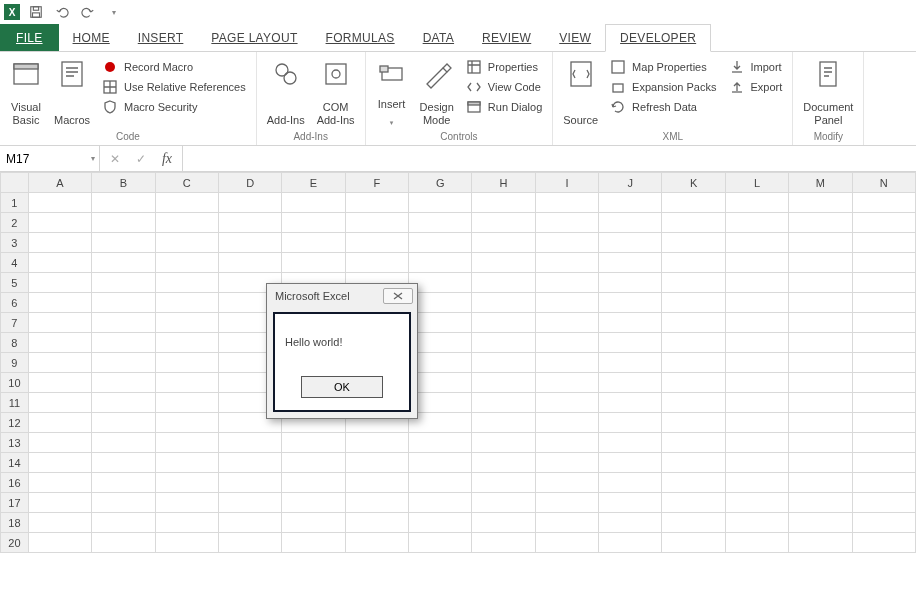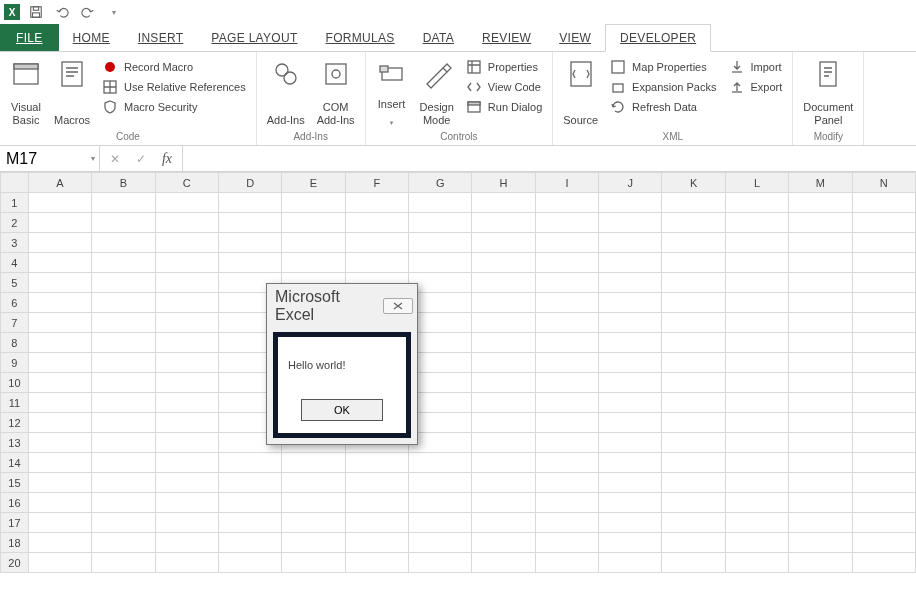--- a/index.html
+++ b/index.html
@@ -25,41 +25,41 @@
 .big-btn { display: flex; flex-direction: column; align-items: center; justify-content: space-between; padding: 2px 4px; gap: 6px; cursor: pointer; min-width: 40px; }
 .big-btn .ic { width: 32px; height: 32px; display: flex; align-items: center; justify-content: center; }
 .big-btn .lbl { font-size: 11px; text-align: center; line-height: 1.2; }
 .small-list { display: flex; flex-direction: column; gap: 2px; padding-top: 2px; }
 .small-btn { display: flex; align-items: center; gap: 6px; padding: 1px 4px; cursor: pointer; font-size: 11px; white-space: nowrap; }
 .small-btn .ic { width: 16px; height: 16px; display: flex; align-items: center; justify-content: center; }
 
 
 .formula-bar { height: 26px; border-bottom: 1px solid #d4d4d4; display: flex; align-items: stretch; }
 .name-box { width: 100px; border-right: 1px solid #d4d4d4; display: flex; align-items: center; padding: 0 6px; position: relative; }
-.name-box input { border: none; width: 100%; font-size: 16px; outline: none; }
+.name-box input { border: none; width: 100%; font-size: 12px; outline: none; }
 .name-box .dd { position: absolute; right: 4px; font-size: 8px; color: #888; }
 .fb-btns { display: flex; align-items: center; padding: 0 6px; gap: 8px; border-right: 1px solid #d4d4d4; }
 .fb-btn { width: 18px; height: 18px; display: flex; align-items: center; justify-content: center; color: #aaa; cursor: pointer; }
 .fx { font-style: italic; font-family: 'Times New Roman', serif; font-size: 14px; color: #555; }
 .formula-input { flex: 1; border: none; padding: 0 6px; outline: none; font-size: 12px; }
 
 
 .grid-wrap { position: relative; }
 .grid { border-collapse: collapse; table-layout: fixed; }
 .grid th, .grid td { border: 1px solid #d9d9d9; font-size: 11px; font-weight: normal; color: #444; }
 .grid .corner { width: 28px; height: 20px; background: #f0f0f0; }
 .grid .col-h { width: 64px; height: 20px; background: #f0f0f0; text-align: center; }
 .grid .row-h { width: 28px; height: 20px; background: #f0f0f0; text-align: center; }
 .grid td.cell { width: 64px; height: 20px; background: #fff; }
 
 
 .dialog { position: absolute; left: 266px; top: 283px; width: 152px; background: #f0f0f0; border: 1px solid #777; box-shadow: 3px 3px 8px rgba(0,0,0,0.35); }
-.dialog-title { display: flex; align-items: center; justify-content: space-between; padding: 4px 4px 4px 8px; font-size: 16px; }
+.dialog-title { display: flex; align-items: center; justify-content: space-between; padding: 4px 4px 4px 8px; font-size: 11px; }
 .dialog-close { width: 30px; height: 16px; border: 1px solid #aaa; border-radius: 2px; display: flex; align-items: center; justify-content: center; font-size: 10px; cursor: pointer; background: #f8f8f8; }
-.dialog-body { margin: 4px 6px 6px 6px; border: 5px solid #0f172a; background: #fff; padding: 22px 10px 12px 10px; }
+.dialog-body { margin: 4px 6px 6px 6px; border: 2px solid #0f172a; background: #fff; padding: 22px 10px 12px 10px; }
 .dialog-msg { font-size: 11px; margin-bottom: 28px; }
 .dialog-ok { display: block; margin: 0 auto; width: 82px; height: 22px; border: 1px solid #555; background: #f0f0f0; font-size: 11px; cursor: pointer; }
 
 svg { stroke: #666; fill: none; stroke-width: 1.3; }
 </style>
 </head>
 <body>
 
 <div class="titlebar">
   <div class="app-icon">X</div>
@@ -570,37 +570,20 @@
           <td class="cell"></td>
           <td class="cell"></td>
           <td class="cell"></td>
           <td class="cell"></td>
           <td class="cell"></td>
           <td class="cell"></td>
           <td class="cell"></td>
           <td class="cell"></td>
         </tr>
         <tr>
-          <th class="row-h">15</th>
-          <td class="cell"></td>
-          <td class="cell"></td>
-          <td class="cell"></td>
-          <td class="cell"></td>
-          <td class="cell"></td>
-          <td class="cell"></td>
-          <td class="cell"></td>
-          <td class="cell"></td>
-          <td class="cell"></td>
-          <td class="cell"></td>
-          <td class="cell"></td>
-          <td class="cell"></td>
-          <td class="cell"></td>
-          <td class="cell"></td>
-        </tr>
-        <tr>
           <th class="row-h">16</th>
           <td class="cell"></td>
           <td class="cell"></td>
           <td class="cell"></td>
           <td class="cell"></td>
           <td class="cell"></td>
           <td class="cell"></td>
           <td class="cell"></td>
           <td class="cell"></td>
           <td class="cell"></td>

